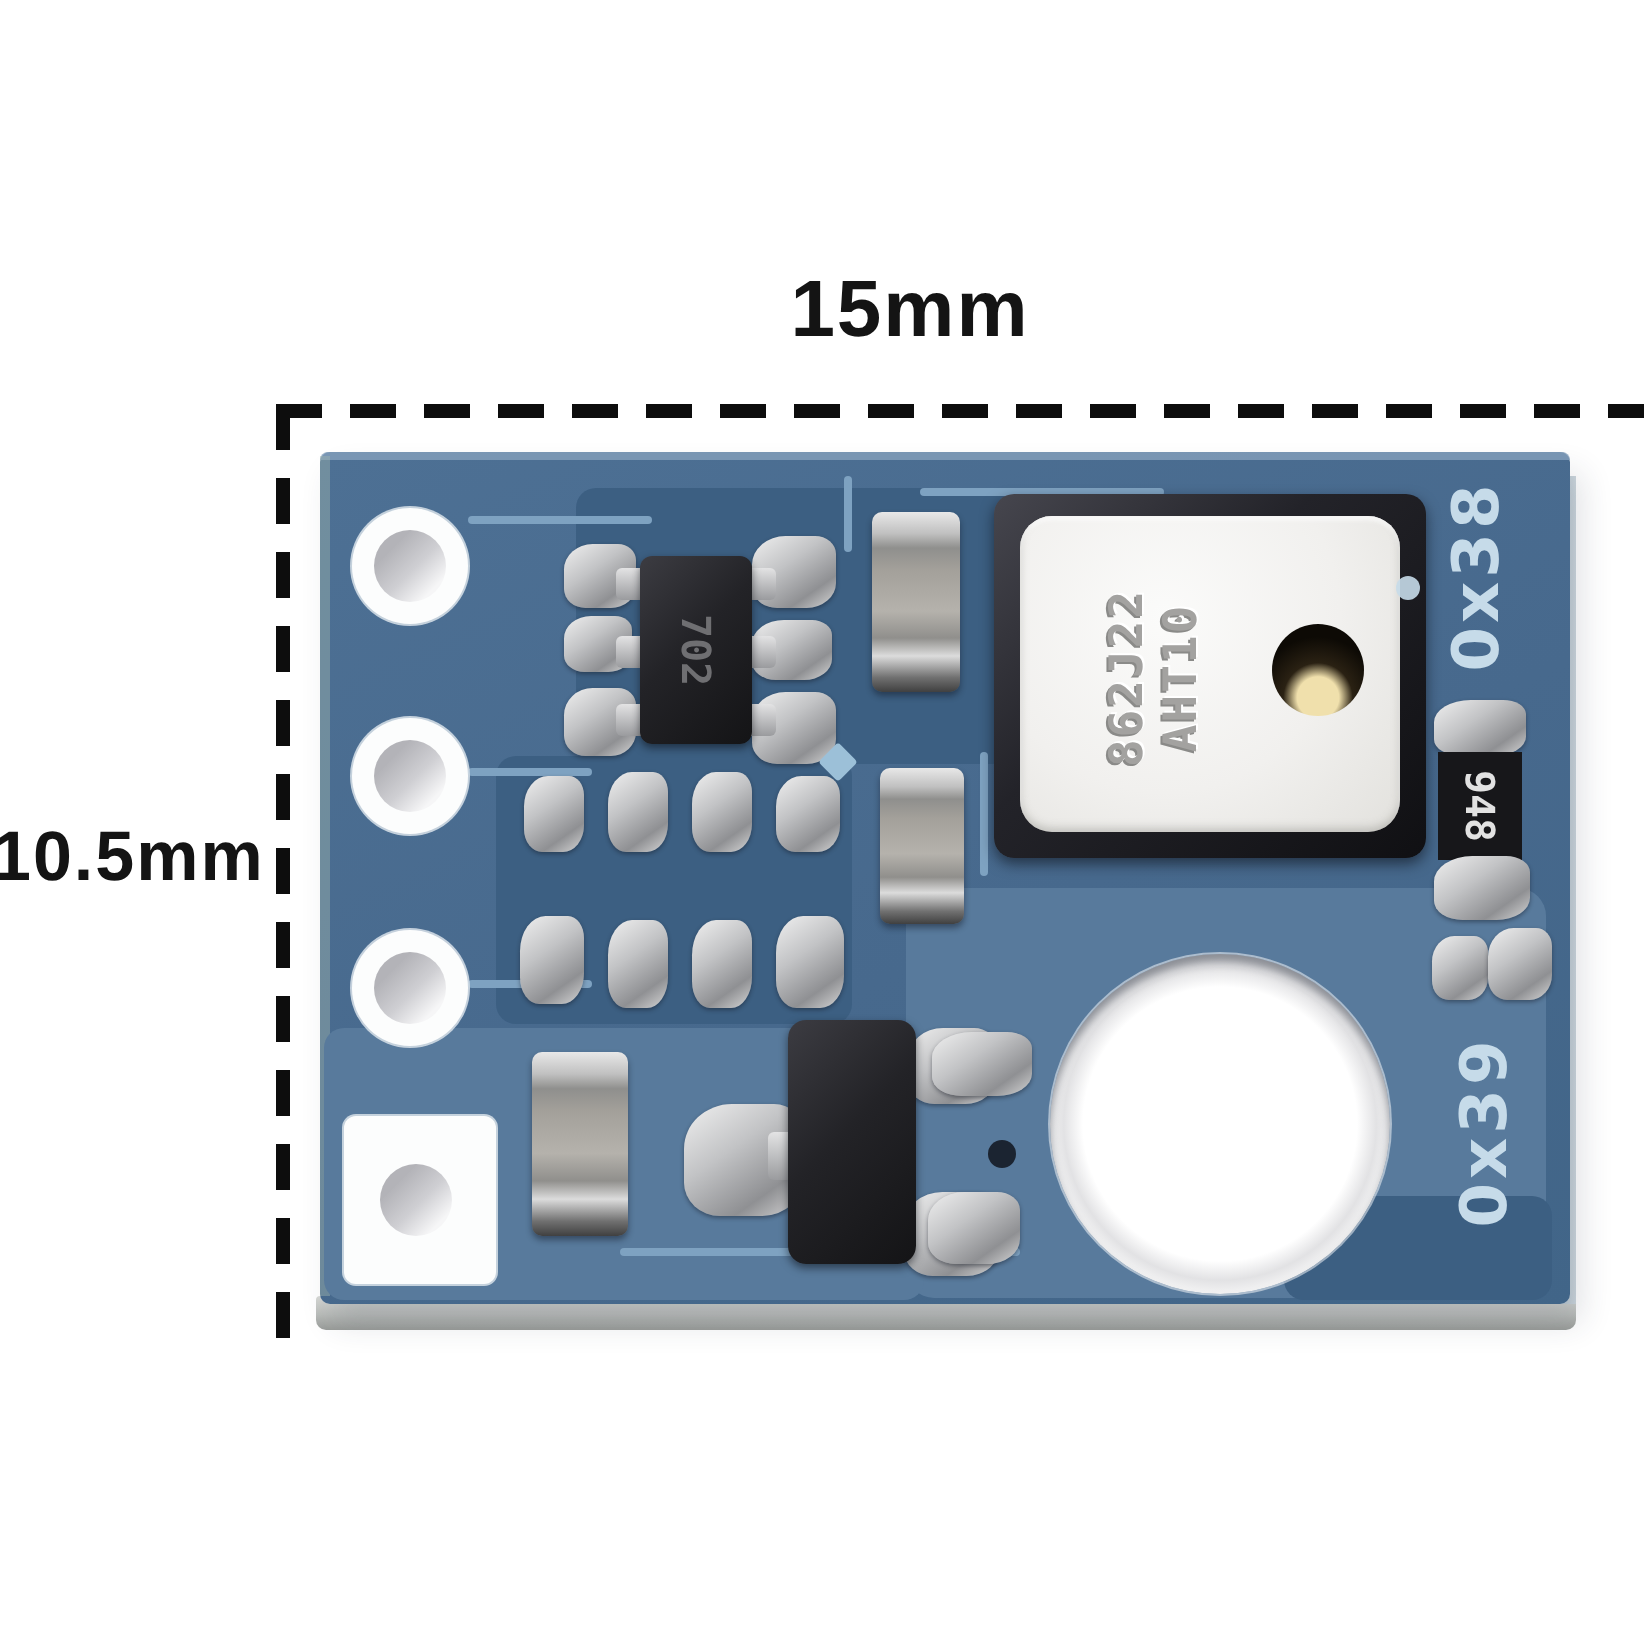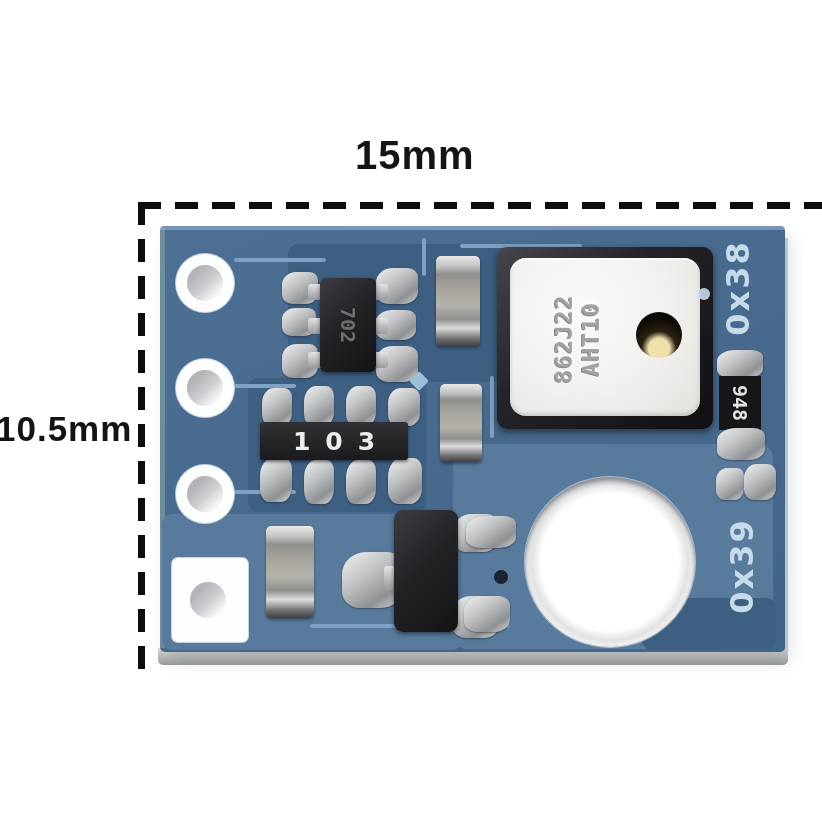--- a/index.html
+++ b/index.html
@@ -2,21 +2,21 @@
 <html><head>
 <meta charset="utf-8">
 <style>
   html,body{margin:0;padding:0;background:#ffffff;}
   #stage{position:relative;width:822px;height:822px;background:#ffffff;overflow:hidden;
          font-family:"Liberation Sans",sans-serif;}
   .abs{position:absolute;}
 
   
   .dim-label{color:#141414;font-weight:bold;letter-spacing:1px;}
-  .dim-w{left:355px;top:133px;width:200px;text-align:left;font-size:40px;}
+  .dim-w{left:355px;top:133px;width:200px;text-align:center;font-size:40px;}
   .dim-h{left:-4px;top:409px;width:132px;text-align:left;font-size:35px;}
   .dash-h{left:138px;top:202px;width:684px;height:7px;
     background:repeating-linear-gradient(90deg,#0d0d0d 0 23px,transparent 23px 37px);}
   .dash-v{left:138px;top:202px;width:7px;height:473px;
     background:repeating-linear-gradient(180deg,#0d0d0d 0 23px,transparent 23px 37px);}
 
   
   #board{left:160px;top:226px;width:625px;height:426px;border-radius:5px;
     background:linear-gradient(155deg,#4d7094 0%,#47698d 55%,#416588 100%);
     box-shadow:6px 10px 16px rgba(40,50,70,.14);}
@@ -158,23 +158,20 @@
     <div class="abs cap" style="left:106px;top:300px;width:48px;height:92px;"></div>
 
     <div class="abs solder" style="left:102px;top:162px;width:30px;height:38px;"></div>
     <div class="abs solder" style="left:144px;top:160px;width:30px;height:40px;"></div>
     <div class="abs solder" style="left:186px;top:160px;width:30px;height:40px;"></div>
     <div class="abs solder" style="left:228px;top:162px;width:32px;height:38px;"></div>
     <div class="abs solder" style="left:100px;top:232px;width:32px;height:44px;"></div>
     <div class="abs solder" style="left:144px;top:234px;width:30px;height:44px;"></div>
     <div class="abs solder" style="left:186px;top:234px;width:30px;height:44px;"></div>
     <div class="abs solder" style="left:228px;top:232px;width:34px;height:46px;"></div>
-    <div class="abs rnet-body" style="left:100px;top:196px;width:148px;height:38px;">
-      <span class="rnet-text">103</span>
-    </div>
 
     <div class="abs solder" style="left:182px;top:326px;width:60px;height:56px;"></div>
     <div class="abs pin" style="left:224px;top:340px;width:24px;height:24px;"></div>
     <div class="abs solder" style="left:294px;top:288px;width:44px;height:38px;"></div>
     <div class="abs solder" style="left:292px;top:370px;width:48px;height:42px;"></div>
     <div class="abs chip" style="left:234px;top:284px;width:64px;height:122px;border-radius:9px;"></div>
 
     <div class="abs sensor-frame" style="left:337px;top:21px;width:216px;height:182px;">
       <div class="sensor-top">
         <div class="sensor-hole"></div>

